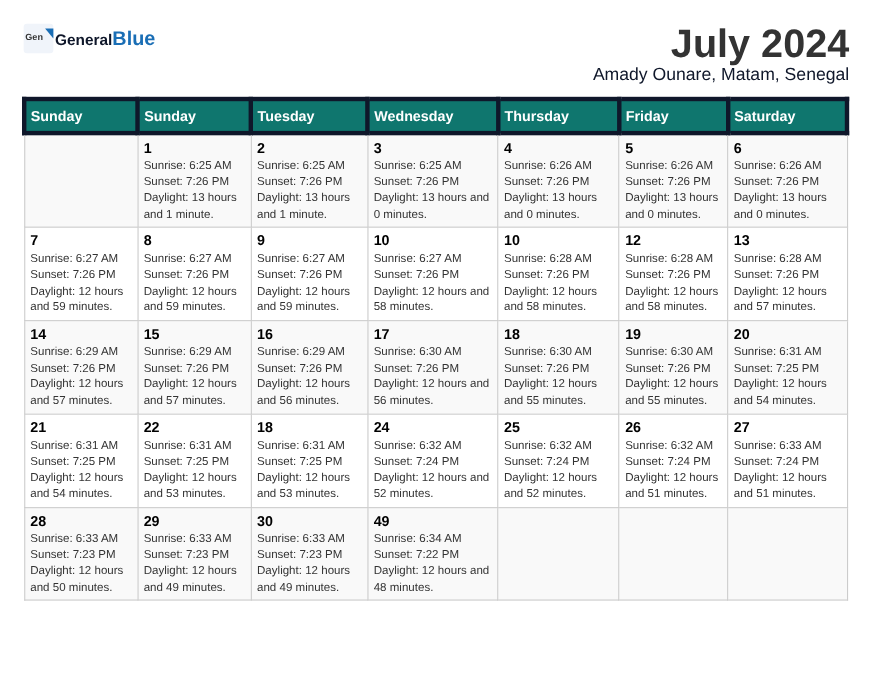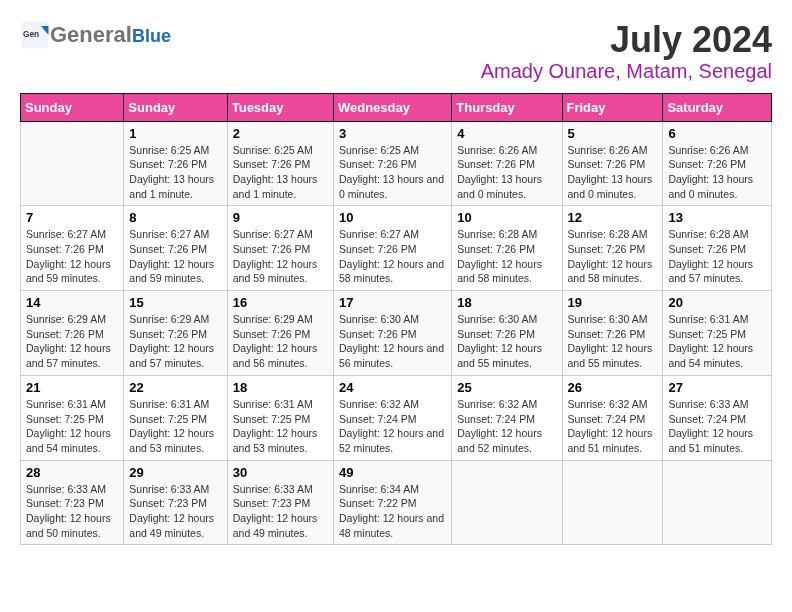--- a/index.html
+++ b/index.html
@@ -28,37 +28,37 @@
     .title-area {
       text-align: right;
     }
     .main-title {
       font-size: 36px;
       font-weight: bold;
       color: #333;
       line-height: 1.1;
     }
     .subtitle {
-      font-size: 20px;
-      color: #a21caf;
+      font-size: 16px;
+      color: #0f172a;
       text-align: right;
     }
     table {
       width: 100%;
       border-collapse: collapse;
       font-size: 11px;
     }
     thead tr th {
-      background-color: #ec4899;
+      background-color: #0f766e;
       color: #fff;
       padding: 6px 4px;
       text-align: left;
       font-size: 13px;
       font-weight: bold;
-      border: 1px solid #0f172a;
+      border: 4px solid #0f172a;
     }
     tbody tr td {
       border: 1px solid #ccc;
       padding: 4px 5px;
       vertical-align: top;
       background: #fff;
       min-height: 80px;
     }
     tbody tr:nth-child(odd) td {
       background: #f9f9f9;
@@ -86,21 +86,21 @@
 <div class="header-area">
   <div class="logo-wrapper">
     <div class="logo">
       <svg class="logo-icon" viewBox="0 0 40 40">
         <rect x="2" y="2" width="36" height="36" rx="4" fill="#f0f4fa"></rect>
         <text x="4" y="22" font-size="11" font-weight="bold" fill="#333" font-family="Arial">Gen</text>
         <polygon points="28,8 38,8 38,20" fill="#1a6eb5"></polygon>
       </svg>
       <div>
         <div>
-          <span style="font-size:22px;font-weight:bold;color:#737373;margin-top:36px;">General</span><span style="font-size:18px;font-weight:bold;color:#1a6eb5;">Blue</span>
+          <span style="font-size:14px;font-weight:bold;color:#0f172a;margin-top:36px;">General</span><span style="font-size:18px;font-weight:bold;color:#1a6eb5;">Blue</span>
         </div>
       </div>
     </div>
   </div>
   <div class="title-area">
     <div class="main-title">July 2024</div>
     <div class="subtitle">Amady Ounare, Matam, Senegal</div>
   </div>
 </div>
 

